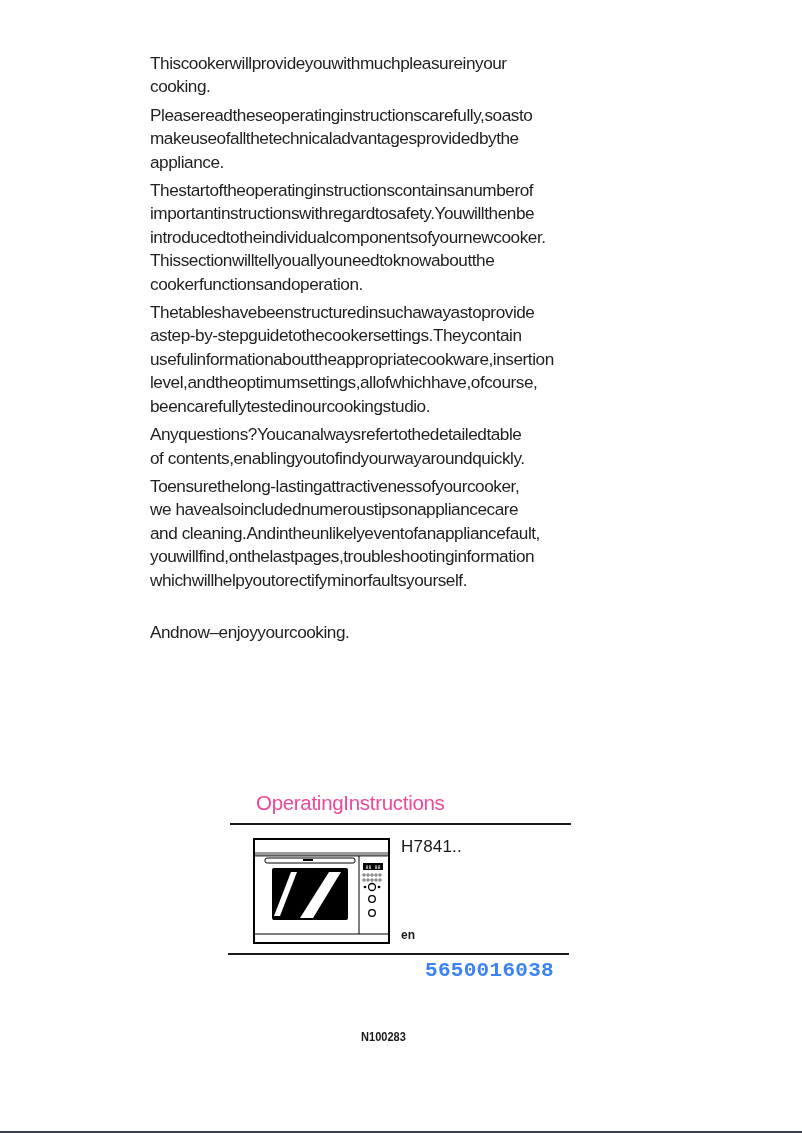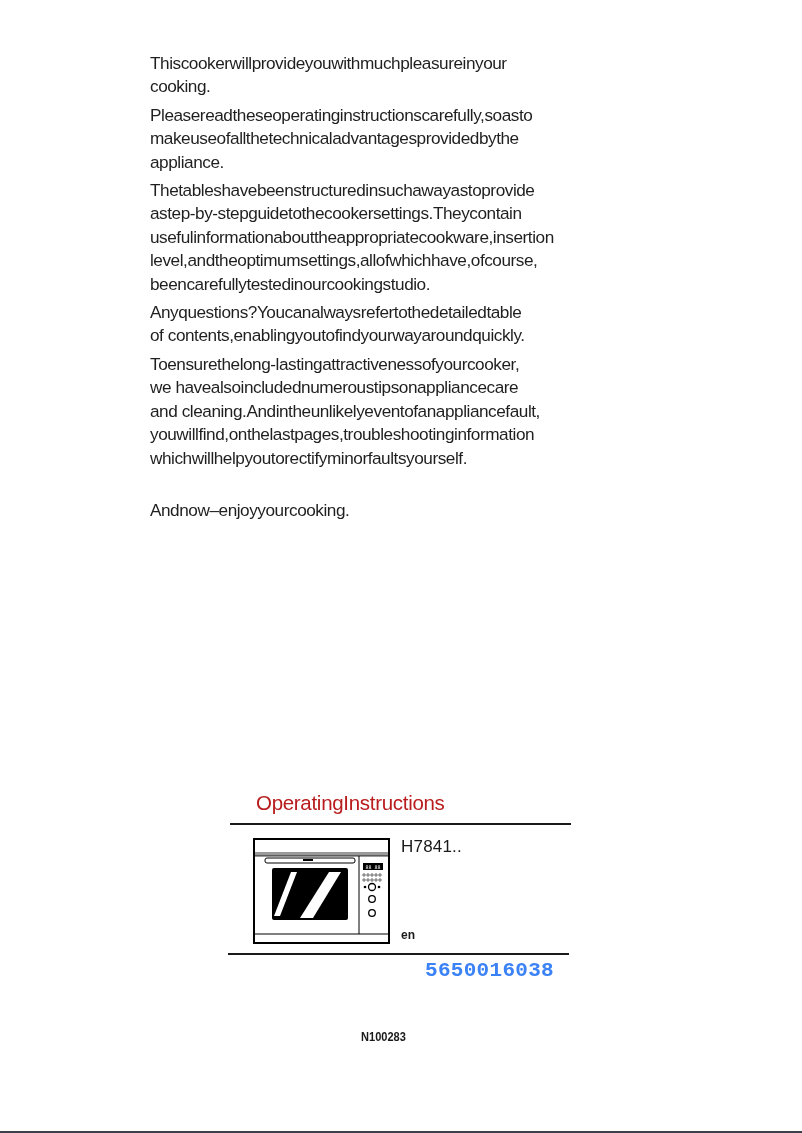--- a/index.html
+++ b/index.html
@@ -9,21 +9,21 @@
     }
     .page { position: absolute; left: 0; top: 0; width: 670px; height: 1133px; }
     .body-text {
       position: absolute; left: 150px; top: 52px; width: 470px;
       font-size: 17.2px; line-height: 23.4px; letter-spacing: -0.45px; color: #1f1f1f;
     }
     .body-text p { margin: 0 0 5px 0; white-space: pre-line; }
     .body-text p.closing { margin-top: 29px; }
     .cover-title {
       position: absolute; left: 256px; top: 791px; font-size: 20.5px; font-weight: normal;
-      letter-spacing: -0.3px; color: #b91c1c; font-weight: 500;
+      letter-spacing: -0.3px; color: #ec4899; font-weight: 500;
     }
     .rule-top { position: absolute; left: 230px; top: 823px; width: 341px; height: 2px; background: #1a1a1a; }
     .rule-bottom { position: absolute; left: 228px; top: 953px; width: 341px; height: 2px; background: #1a1a1a; }
     .model { position: absolute; left: 401px; top: 837px; font-size: 17px; font-weight: normal; color: #1a1a1a; letter-spacing: 0.2px; }
     .lang { position: absolute; left: 401px; top: 928px; font-size: 12px; font-weight: bold; color: #1a1a1a; }
     .partno { position: absolute; left: 425px; top: 959px; font-size: 21px; font-weight: bold; color: #3b82f6; letter-spacing: 0.3px; font-family: Liberation Mono, monospace; }
     .docid { position: absolute; left: 361px; top: 1029px; font-size: 13px; font-weight: bold; color: #1a1a1a; transform: scaleX(0.85); transform-origin: left; }
     .oven { position: absolute; left: 253px; top: 838px; width: 137px; height: 106px; }
     .bottom-bar { position: absolute; left: 0; top: 1131px; width: 802px; height: 2px; background: #3a4049; }
   </style>
@@ -31,20 +31,25 @@
 <body>
 
 <div class="page">
 
   <div class="body-text">
     <p>Thiscookerwillprovideyouwithmuchpleasureinyour
 cooking.</p>
     <p>Pleasereadtheseoperatinginstructionscarefully,soasto
 makeuseofallthetechnicaladvantagesprovidedbythe
 appliance.</p>
+    <p>Thestartoftheoperatinginstructionscontainsanumberof
+importantinstructionswithregardtosafety.Youwillthenbe
+introducedtotheindividualcomponentsofyournewcooker.
+Thissectionwilltellyouallyouneedtoknowaboutthe
+cookerfunctionsandoperation.</p>
     <p>Thetableshavebeenstructuredinsuchawayastoprovide
 astep-by-stepguidetothecookersettings.Theycontain
 usefulinformationabouttheappropriatecookware,insertion
 level,andtheoptimumsettings,allofwhichhave,ofcourse,
 beencarefullytestedinourcookingstudio.</p>
     <p>Anyquestions?Youcanalwaysrefertothedetailedtable
 of contents,enablingyoutofindyourwayaroundquickly.</p>
     <p>Toensurethelong-lastingattractivenessofyourcooker,
 we havealsoincludednumeroustipsonappliancecare
 and cleaning.Andintheunlikelyeventofanappliancefault,

